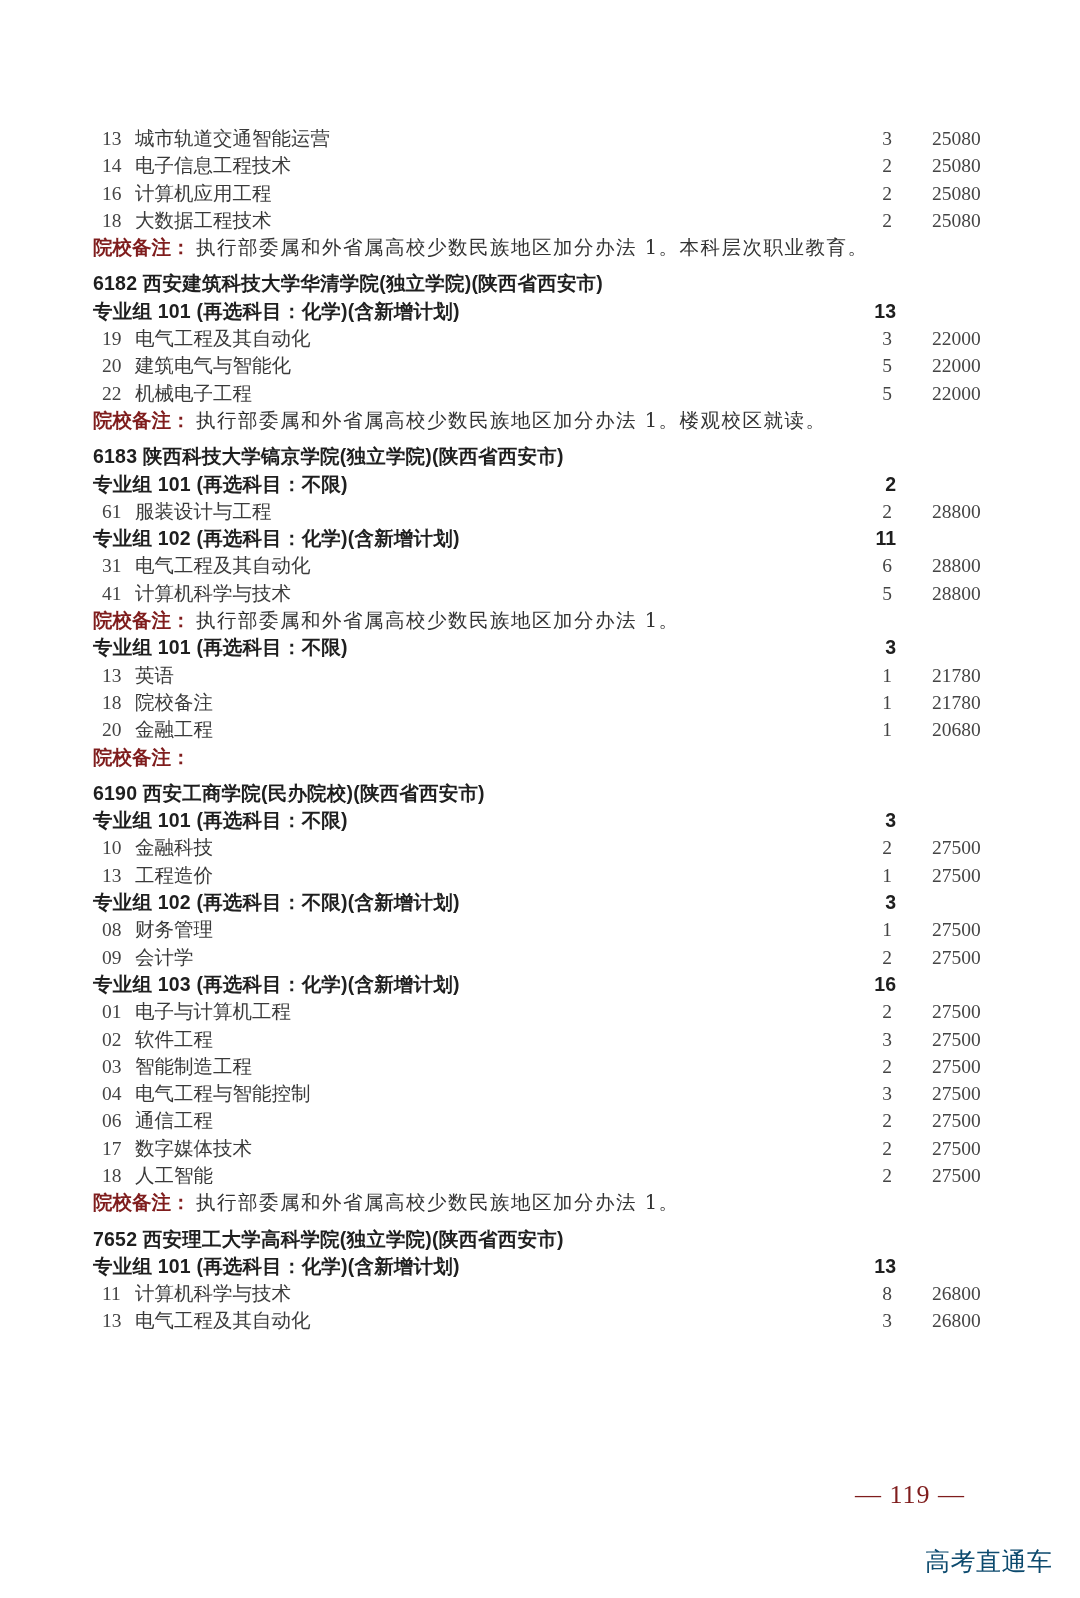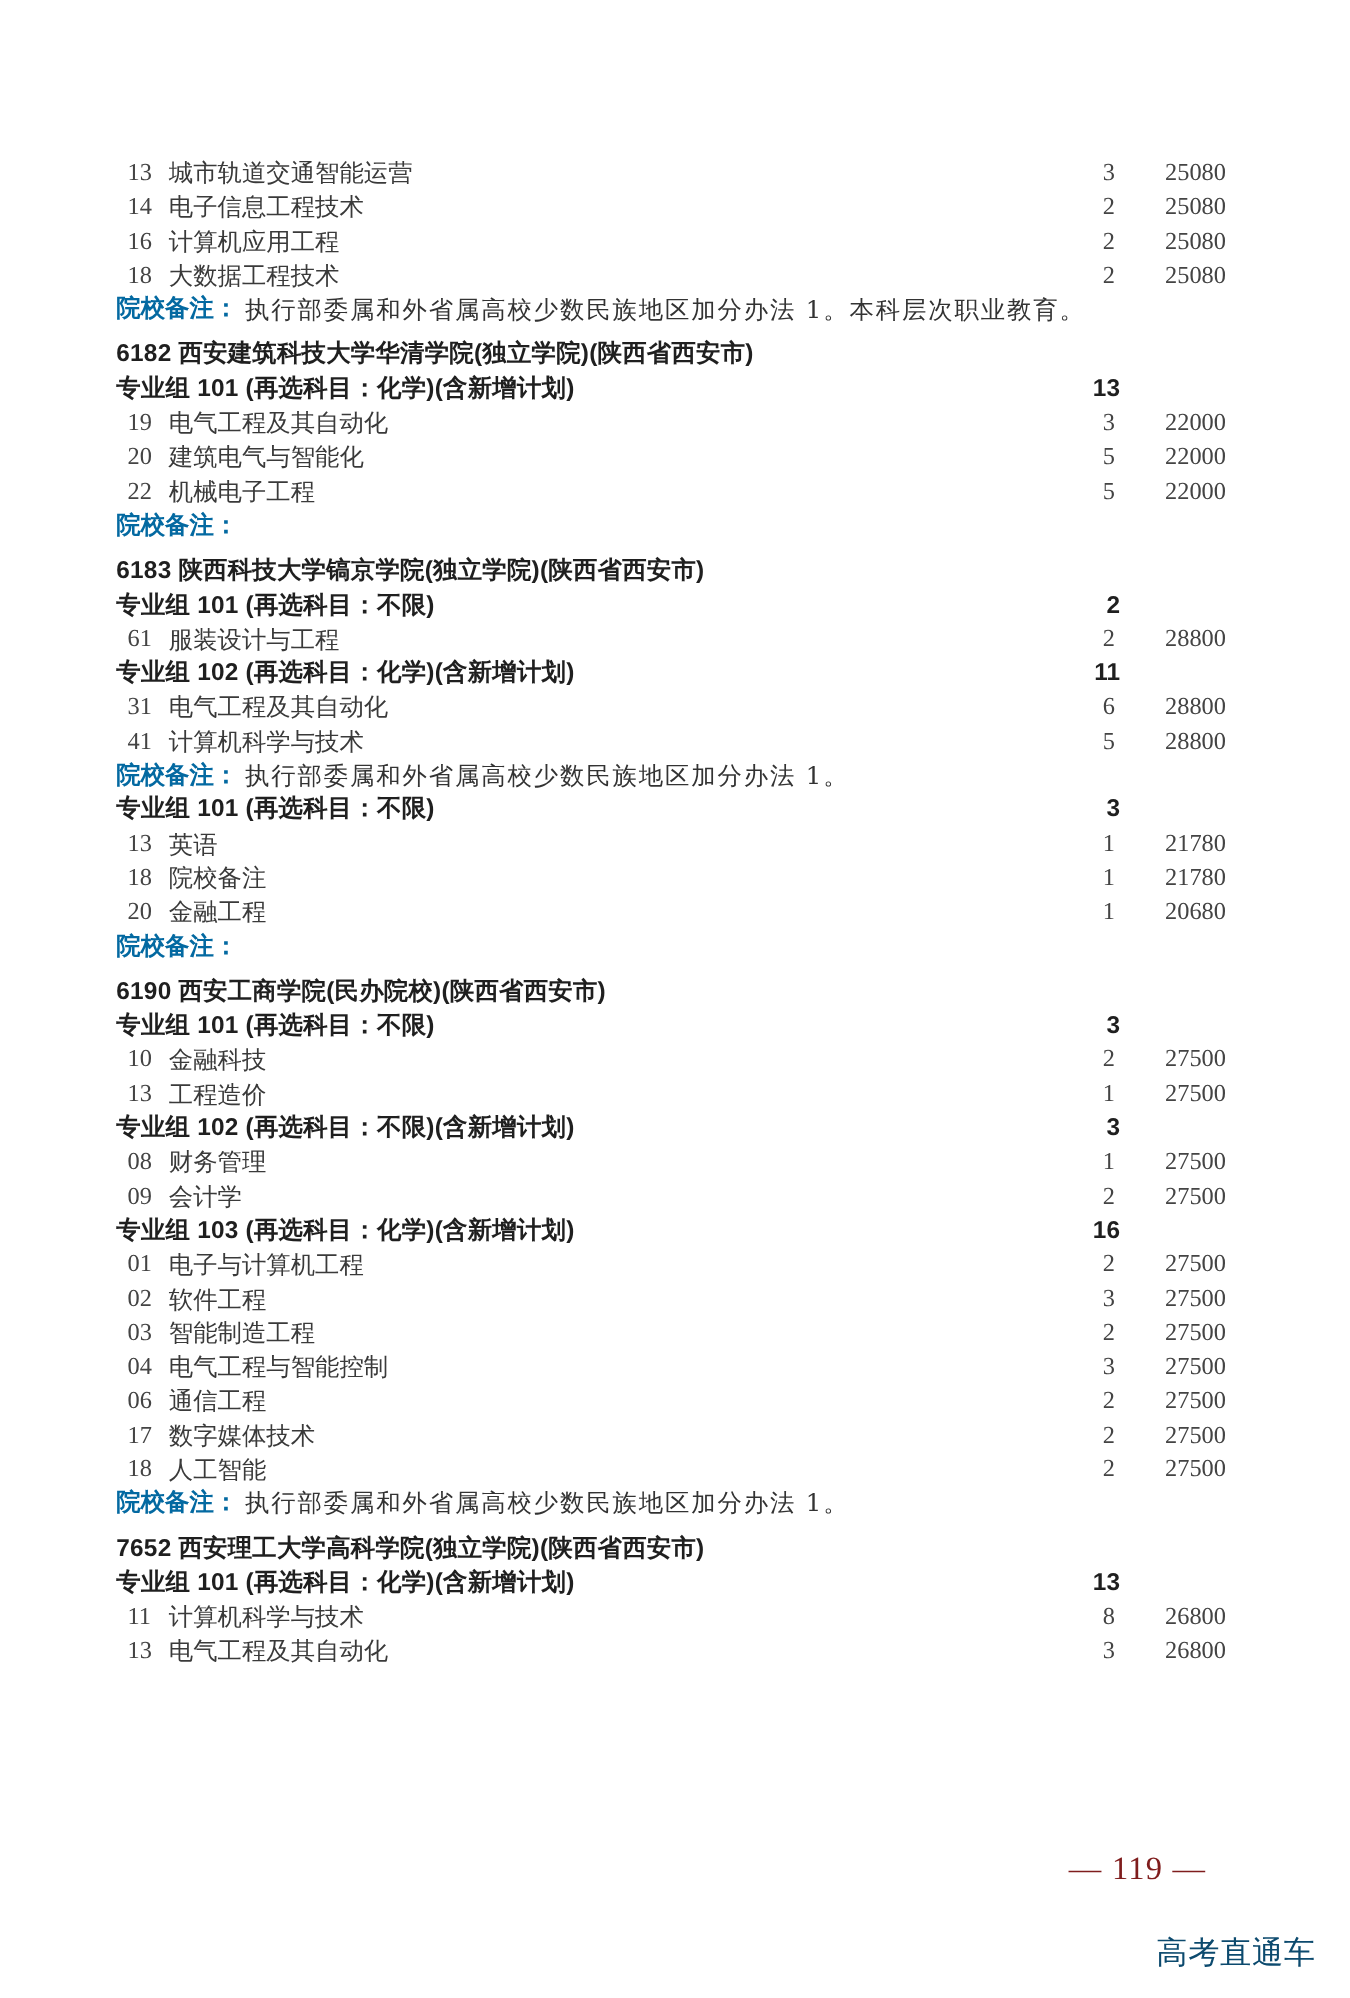--- a/index.html
+++ b/index.html
@@ -7,21 +7,21 @@
   .page { position: absolute; left: 0; top: 0; width: 1080px; height: 1598px; }
   .rows { position: absolute; left: 0; top: 125px; width: 1080px; }
   .row { position: relative; height: 27.3px; line-height: 27.3px; font-size: 19.5px; white-space: nowrap; }
   .row.gap-before { margin-top: 9px; text-align: center; }
   .major .code { position: absolute; left: 102px; font-family: "Liberation Serif", "DejaVu Serif", serif; color: #444; }
   .major .name { position: absolute; left: 135px; font-family: "DejaVu Serif", "Liberation Serif", serif; color: #3a3a3a; font-weight: 300; }
   .major .count { position: absolute; left: 880px; width: 14px; text-align: center; font-family: "Liberation Serif", "DejaVu Serif", serif; color: #444; }
   .major .fee { position: absolute; left: 932px; font-family: "Liberation Serif", "DejaVu Serif", serif; color: #444; }
   .school .text, .group .text { position: absolute; left: 93px; font-family: "Liberation Sans", "DejaVu Sans", sans-serif; font-weight: bold; color: #1f1f1f; letter-spacing: 0.2px; }
   .group .count { position: absolute; left: 868px; width: 28px; text-align: right; font-family: "Liberation Sans", "DejaVu Sans", sans-serif; font-weight: bold; color: #1f1f1f; }
-  .note .label { position: absolute; left: 93px; font-family: "Liberation Sans", "DejaVu Sans", sans-serif; font-weight: bold; color: #0369a1; text-align: center; }
+  .note .label { position: absolute; left: 93px; font-family: "Liberation Sans", "DejaVu Sans", sans-serif; font-weight: bold; color: #7f1d1d; text-align: center; }
   .note .text { position: absolute; left: 196px; font-family: "DejaVu Serif", "Liberation Serif", serif; color: #333; letter-spacing: 1.5px; }
   .footer-page { position: absolute; left: 855px; top: 1480px; font-family: "Liberation Serif", "DejaVu Serif", serif; font-size: 26px; color: #7f1d1d; letter-spacing: 1px; }
   .watermark { position: absolute; left: 925px; top: 1545px; font-family: Liberation Sans, sans-serif; font-size: 25px; color: #0c4a6e; letter-spacing: 0.5px; }
 </style>
 </head>
 <body>
 
 <div class="page">
   <div class="rows" id="rows">
       <div class="row major">
@@ -72,20 +72,21 @@
         <span class="fee">22000</span>
       </div>
       <div class="row major">
         <span class="code">22</span>
         <span class="name">机械电子工程</span>
         <span class="count">5</span>
         <span class="fee">22000</span>
       </div>
       <div class="row note">
         <span class="label">院校备注：</span>
+        <span class="text">执行部委属和外省属高校少数民族地区加分办法 1。楼观校区就读。</span>
       </div>
       <div class="row school gap-before">
         <span class="text">6183 陕西科技大学镐京学院(独立学院)(陕西省西安市)</span>
       </div>
       <div class="row group">
         <span class="text">专业组 101 (再选科目：不限)</span>
         <span class="count">2</span>
       </div>
       <div class="row major">
         <span class="code">61</span>

